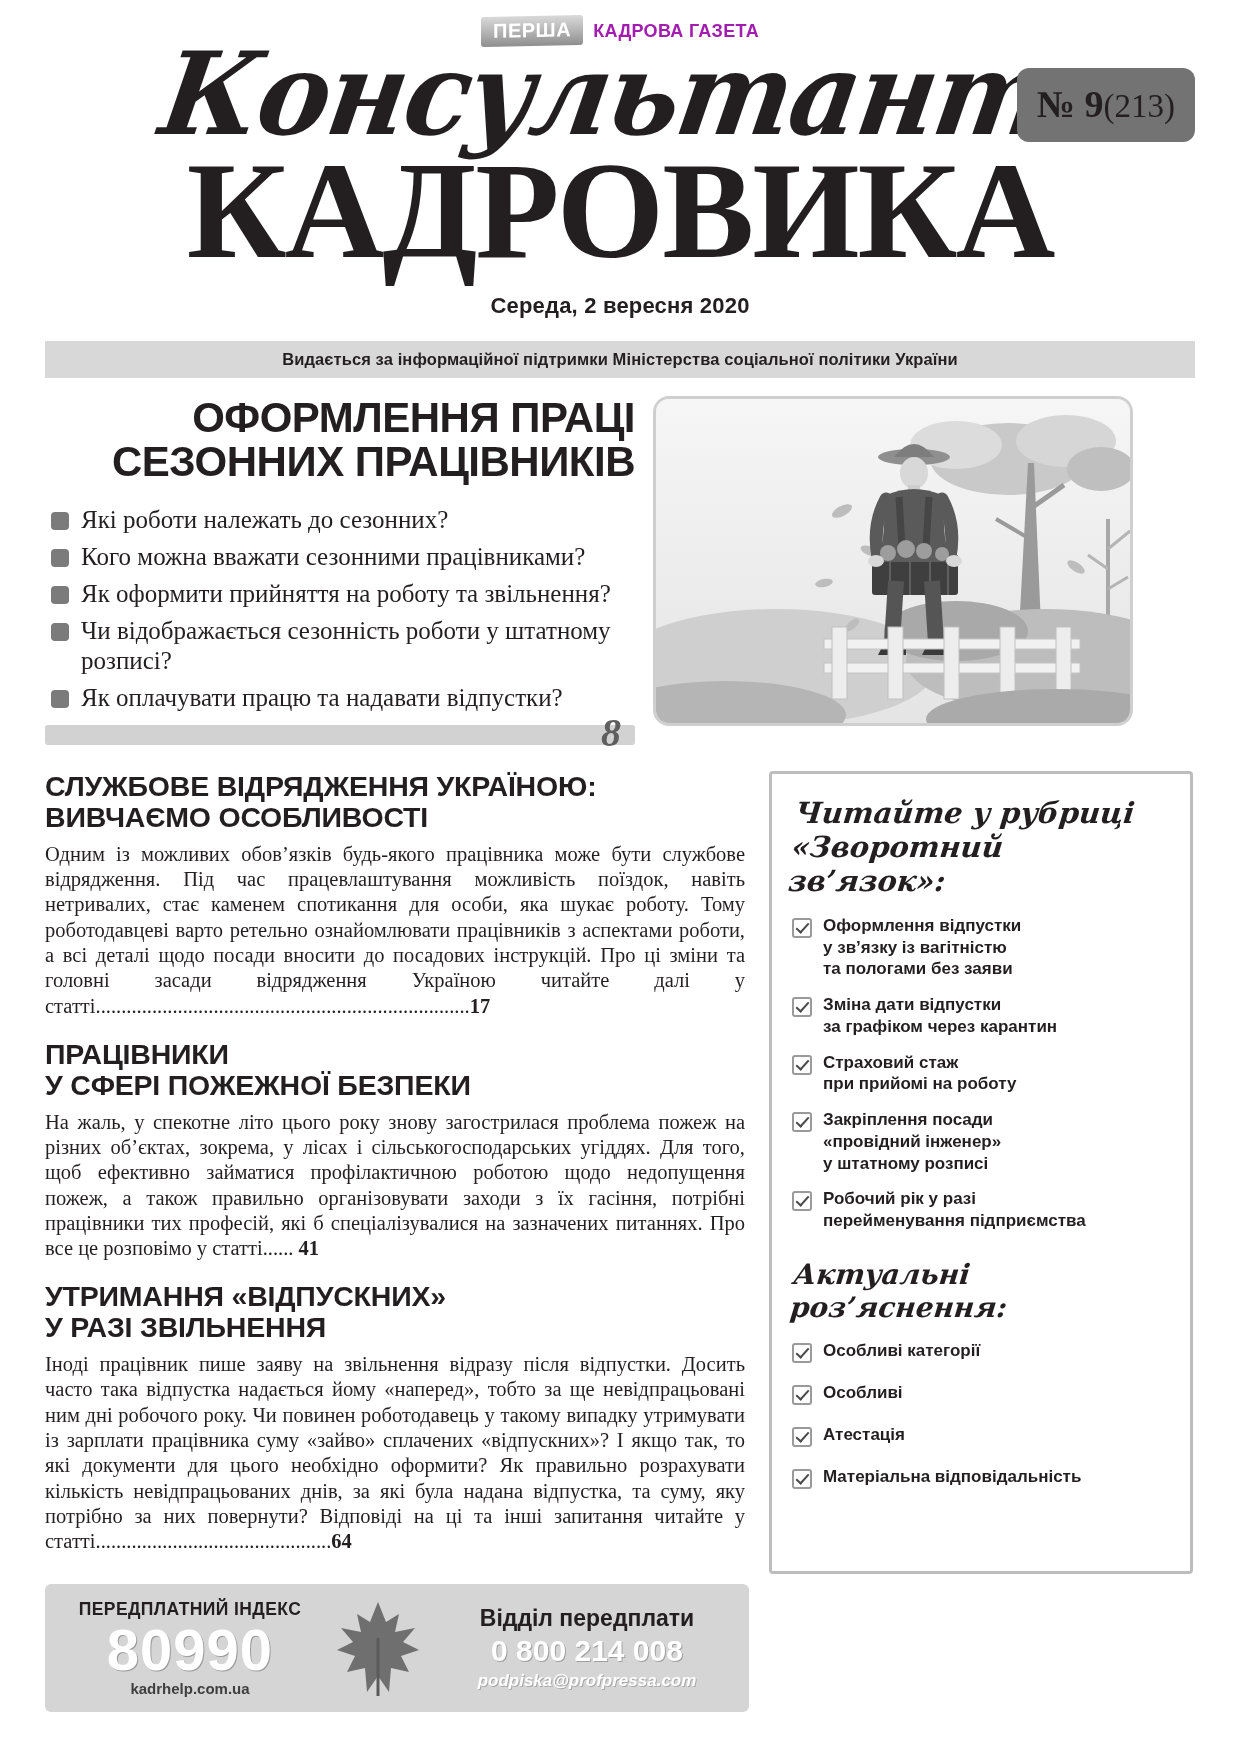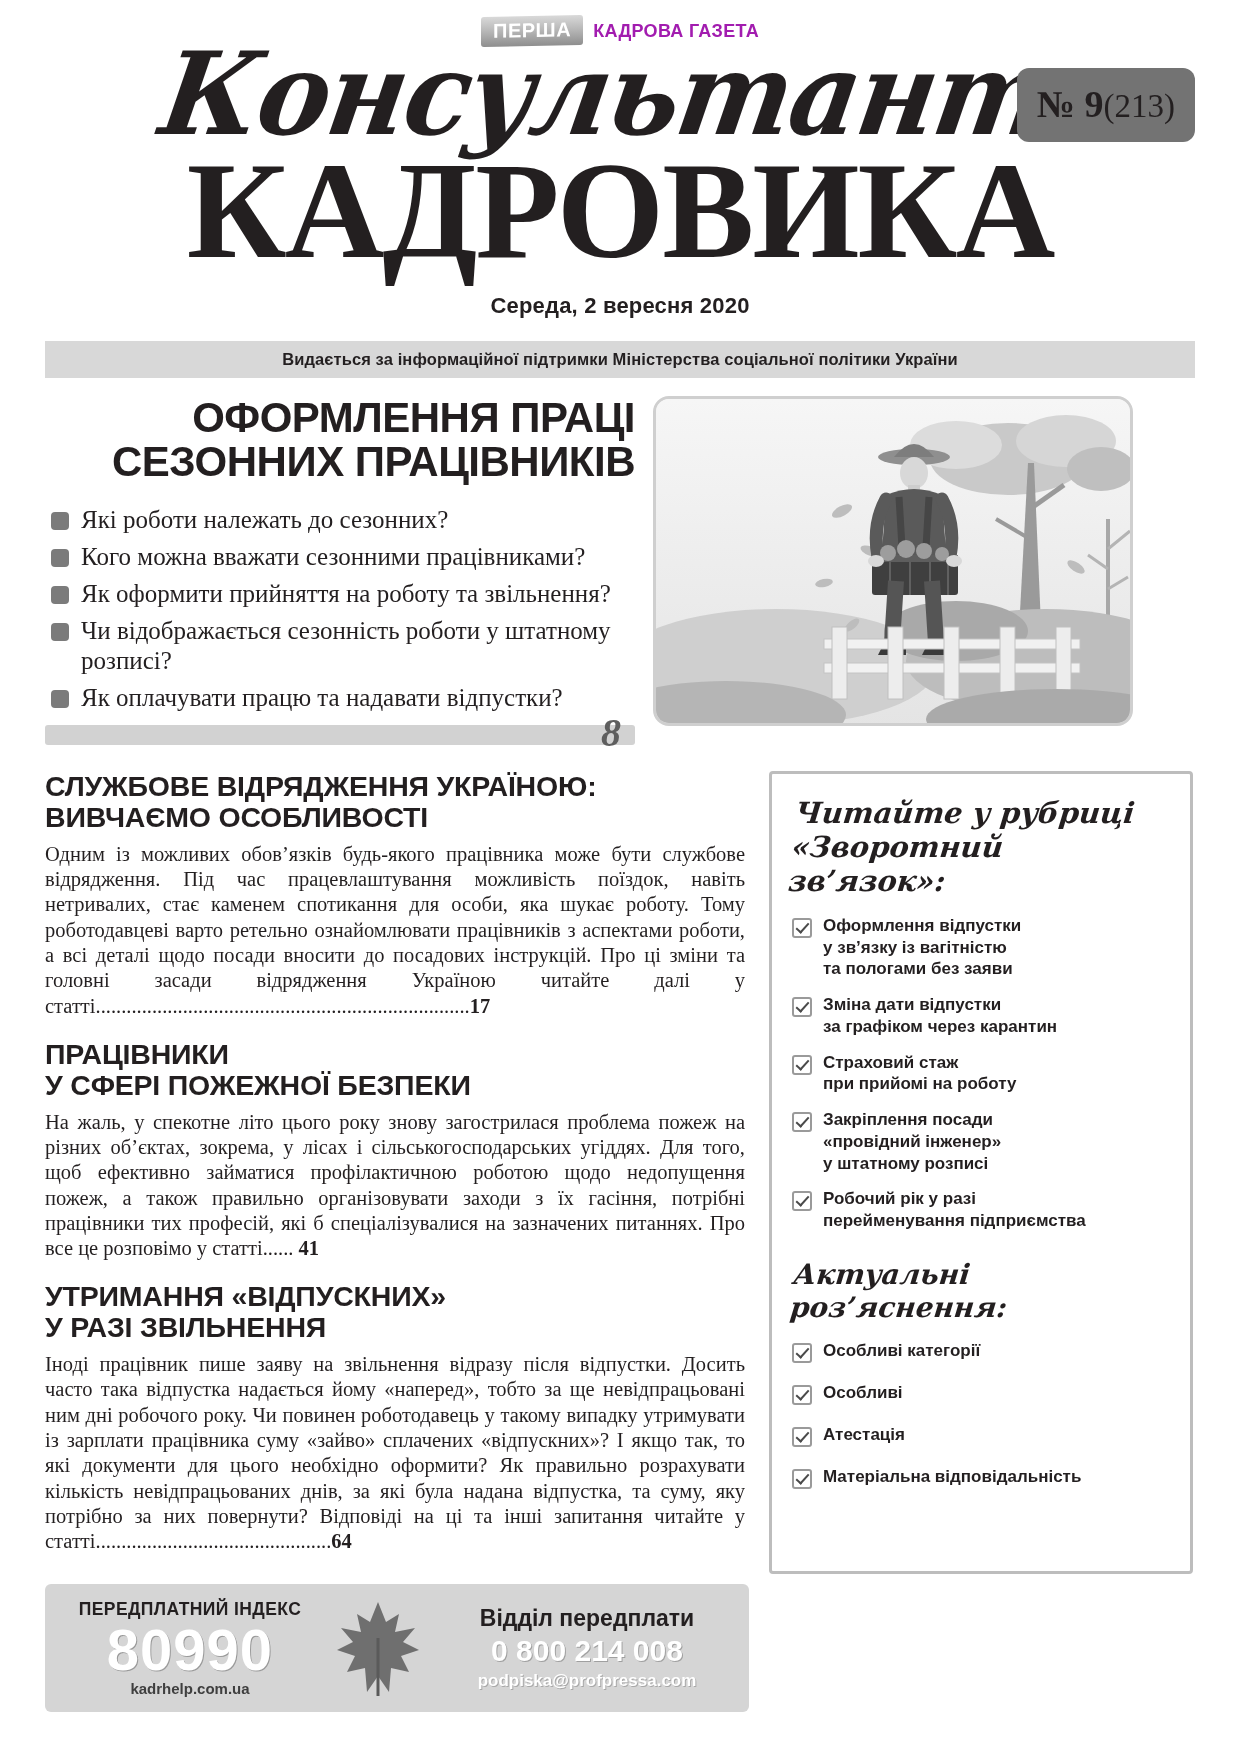--- a/index.html
+++ b/index.html
@@ -179,21 +179,21 @@
     font-weight: 700; font-size: 23px; color: #231f20; text-align: center;
   }
   .subs-phone {
     font-family: "Liberation Sans", sans-serif;
     font-weight: 700; font-size: 30px; color: #ffffff; text-align: center;
     text-shadow: 1px 1px 0 #a0a0a0; margin-top: 2px;
   }
   .subs-mail {
     font-family: "Liberation Sans", sans-serif;
     font-weight: 700; font-size: 17px; color: #ffffff; text-align: center;
-    text-shadow: 1px 1px 0 #a8a8a8; margin-top: 3px;
+    text-shadow: 1px 1px 0 #a8a8a8; margin-top: 3px; font-style: italic;
   }
 </style>
 </head>
 <body>
 
 <div class="page">
 
   <div class="kicker-row">
     <span class="kicker-badge">ПЕРША</span>
     <span class="kicker-text">КАДРОВА ГАЗЕТА</span>

